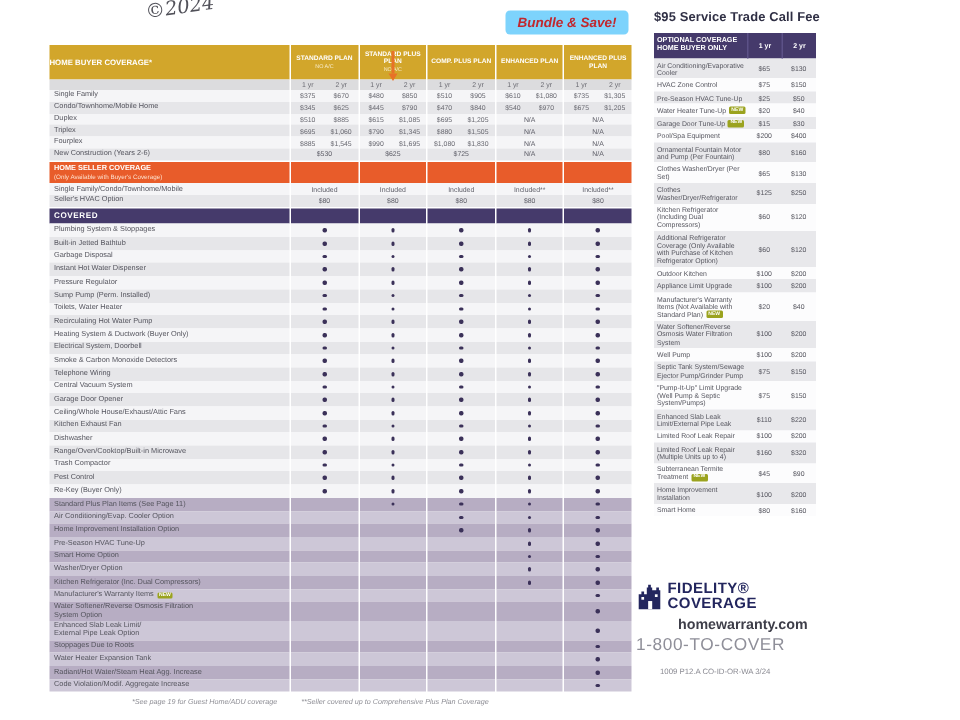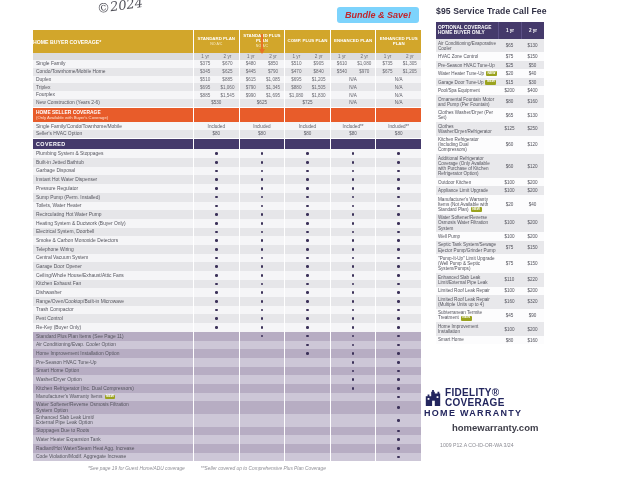--- a/index.html
+++ b/index.html
@@ -1055,18 +1055,18 @@
         <path fill="#23265e" d="M2 19 V8 h2 V6 h2 v2 h2 V3 h1 V1 h2 v2 h1 v2 h3 V3 h2 v2 h1 v14 z"></path>
         <rect x="9" y="13" width="3" height="6" fill="#ffffff"></rect>
         <rect x="4" y="10" width="2" height="2" fill="#ffffff"></rect>
         <rect x="14" y="8" width="2" height="2" fill="#ffffff"></rect>
       </svg>
       <div class="btxt">
         <div>FIDELITY®</div>
         <div>COVERAGE</div>
       </div>
     </div>
-    <div class="b3">HOME WARRANTY</div>
     <div class="web">homewarranty.com</div>
+    <div class="phone">1-800-TO-COVER</div>
     <div class="doc">1009 P12.A CO-ID-OR-WA 3/24</div>
   </div>
 
 </div>
 
 </body></html>

